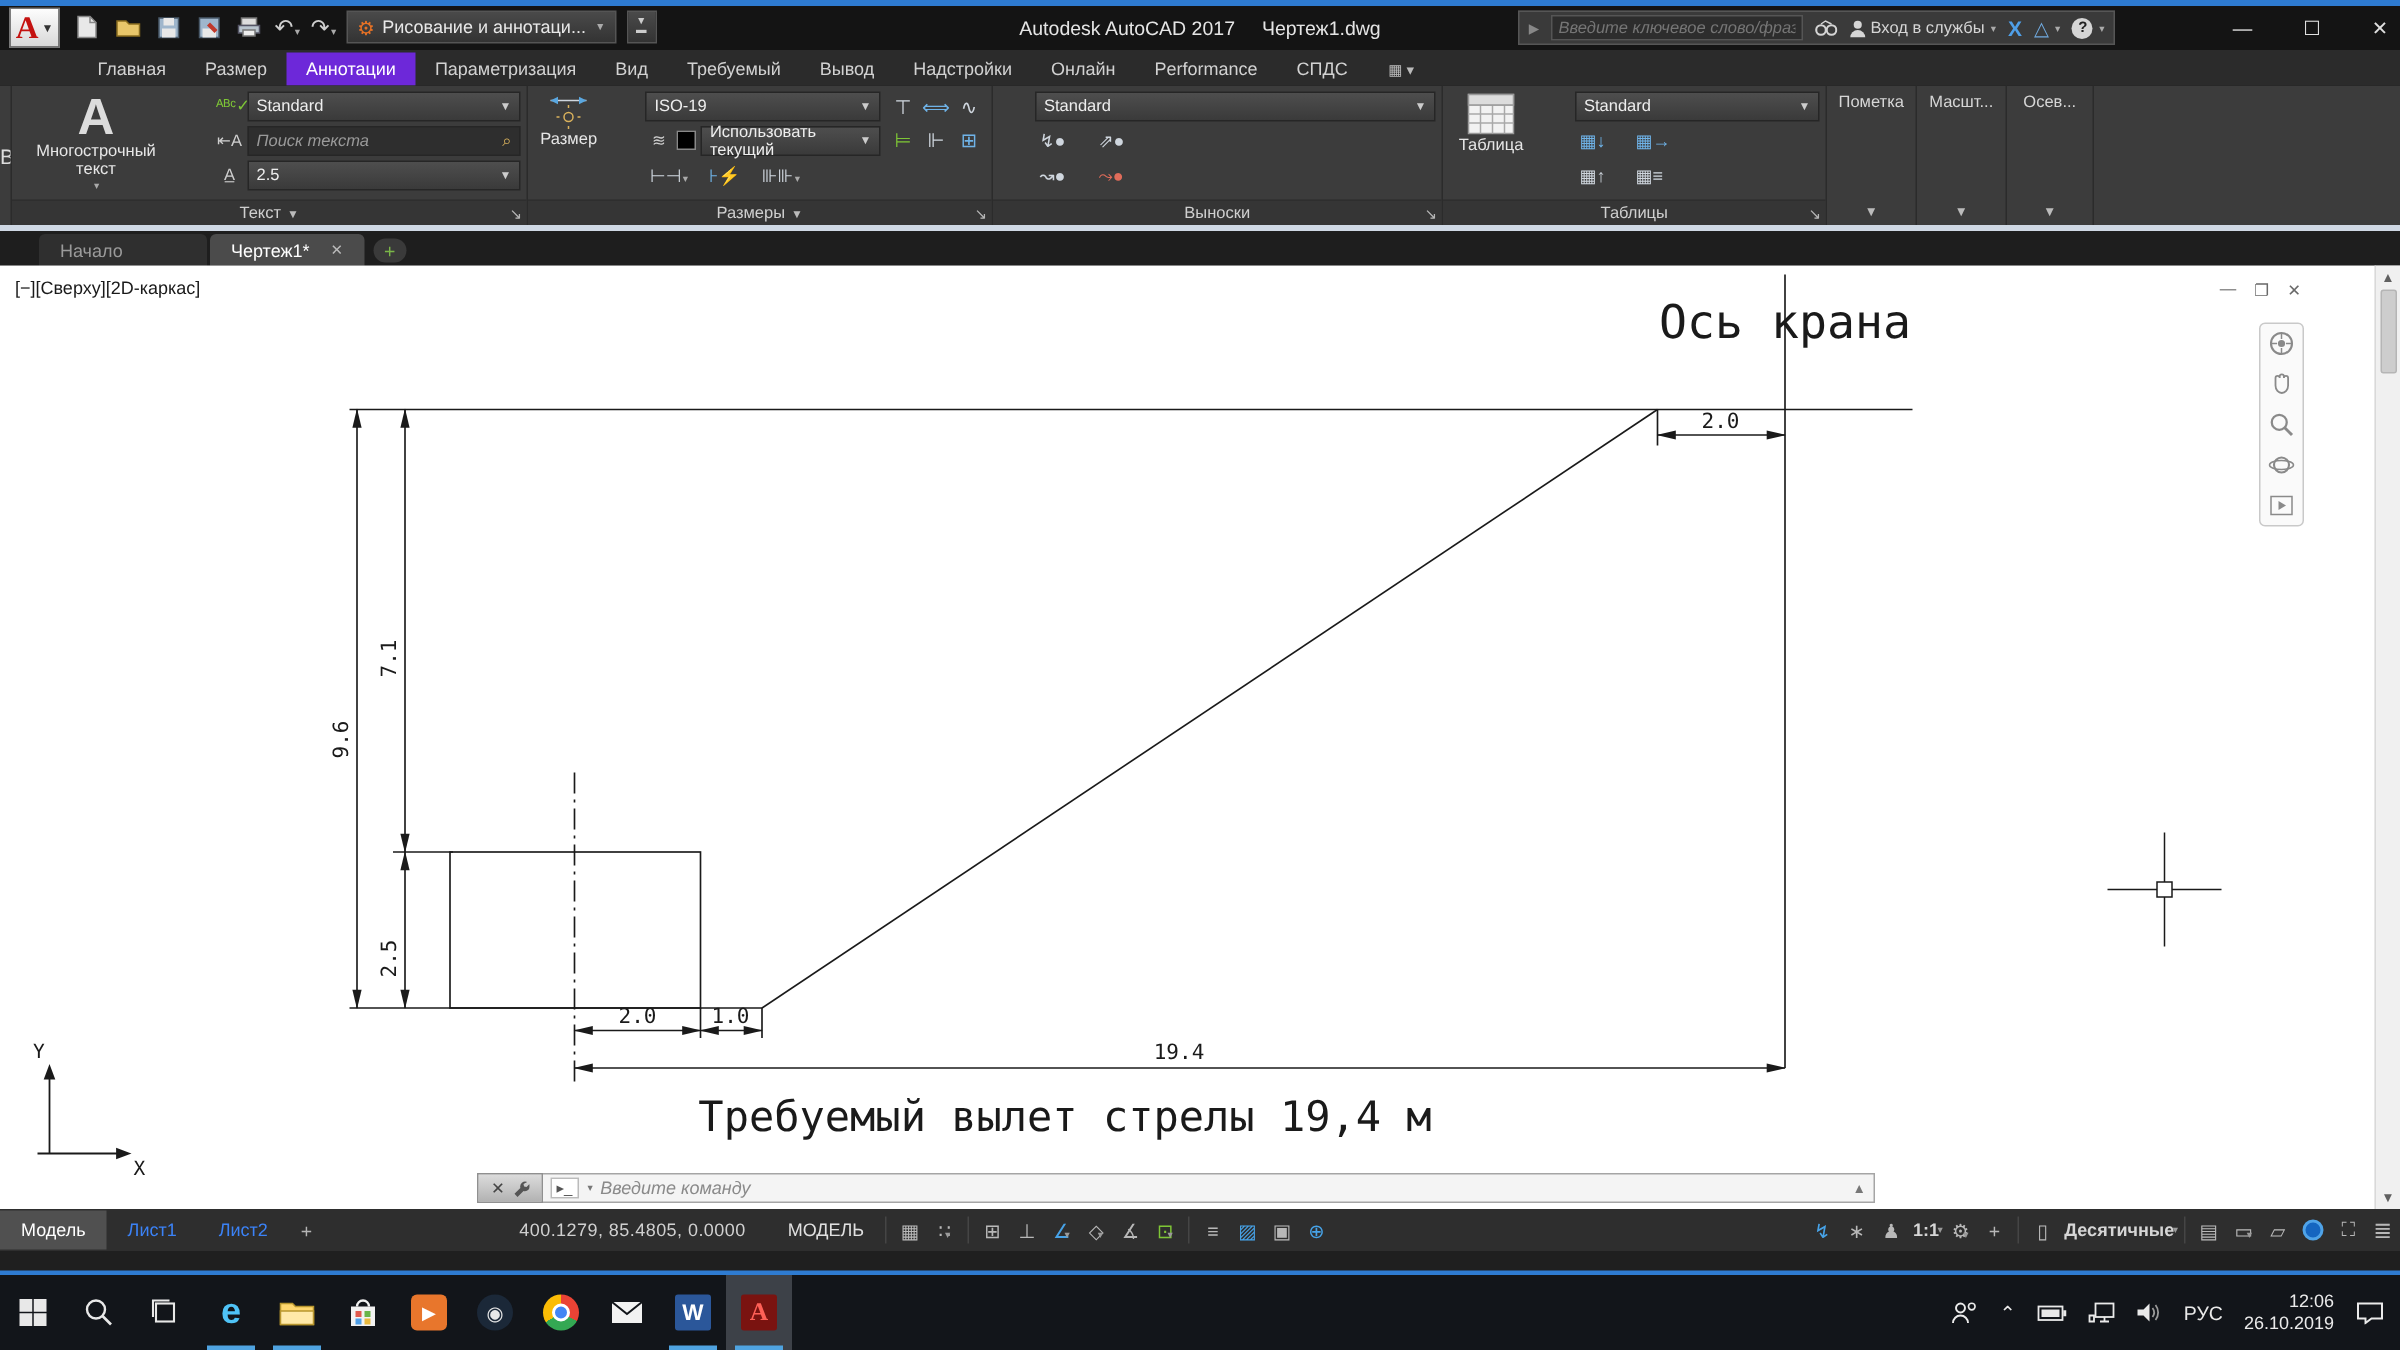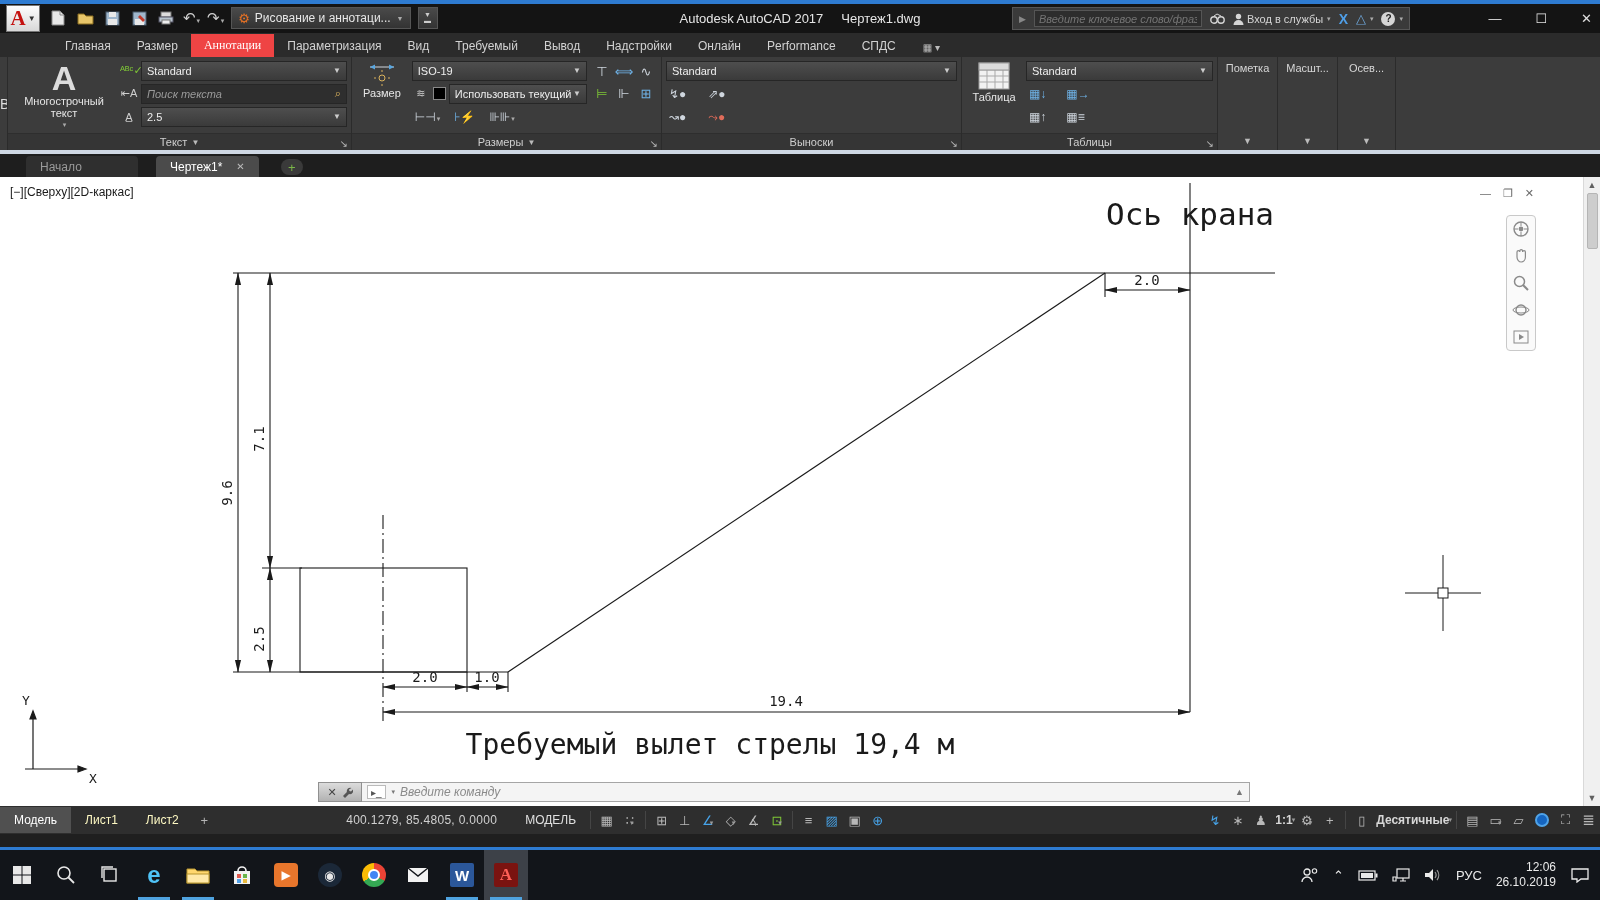--- a/index.html
+++ b/index.html
@@ -34,56 +34,56 @@
   .ic-item { color:#d5d5d5; font-size:11px; display:flex; align-items:center; gap:3px; }
   .blue-x { color:#4f9fe8; font-weight:bold; font-size:14px; }
   .help-q { display:inline-flex; width:14px; height:14px; border-radius:50%; background:#d5d5d5; color:#222;
             font-weight:bold; font-size:10px; align-items:center; justify-content:center; }
   #win-controls { position:absolute; right:8px; top:0; height:29px; display:flex; align-items:center; gap:34px;
                   color:#e0e0e0; font-size:13px; }
 
   
   #tabrow { height:24px; background:#2b2b2b; display:flex; align-items:flex-end; padding-left:52px; }
   .rtab { color:#d2d2d2; font-size:12px; padding:4px 13px; cursor:default; }
-  .rtab.active { background:#ef4444; color:#fff;font-family:Liberation Serif, serif; }
+  .rtab.active { background:#6d28d9; color:#fff; }
   #tabrow-extra { margin-left:6px; color:#bbb; font-size:10px; padding:4px 8px; }
 
   
   #ribbon { height:93px; background:#3c3c3c; display:flex; color:#e0e0e0; position:relative; }
   .panel { border-right:1px solid #2b2b2b; display:flex; flex-direction:column; }
   .panel-body { flex:1; display:flex; padding:3px 4px 2px 4px; gap:4px; }
   .panel-footer { height:17px; background:#353535; border-top:1px solid #2e2e2e; font-size:11px; color:#cfcfcf;
                   display:flex; align-items:center; justify-content:center; position:relative; }
   .panel-footer .flyout { font-size:8px; margin-left:4px; color:#bbb; }
   .launcher { position:absolute; right:3px; bottom:1px; font-size:10px; color:#b5b5b5; }
   .bigbtn { display:flex; flex-direction:column; align-items:center; justify-content:flex-start; text-align:center;
             font-size:11px; line-height:12px; color:#e6e6e6; padding-top:1px; }
   .bigA { font-size:34px; line-height:34px; color:#dcdcdc; font-weight:bold; }
-  .ctrl-col { display:flex; flex-direction:column; gap:2px; justify-content:flex-start; }
+  .ctrl-col { display:flex; flex-direction:column; gap:2px; justify-content:flex-start;margin-left:24px; }
   .crow { display:flex; align-items:center; gap:3px; height:21px; }
   .cicon { width:18px; text-align:center; font-size:11px; color:#cfcfcf; flex:none; }
   .dd { flex:1; height:20px; background:linear-gradient(#4e4e4e,#3a3a3a); border:1px solid #262626;
         display:flex; align-items:center; font-size:11px; color:#eee; padding:0 5px; }
   .dd .spring { flex:1; }
   .dd .arr { font-size:8px; color:#ccc; }
   .rinput { flex:1; height:20px; background:#2e2e2e; border:1px solid #262626; color:#9a9a9a; font-style:italic;
             font-size:11px; display:flex; align-items:center; padding:0 5px; }
   .mini-ico { font-size:12px; color:#cfd6de; padding:0 3px; }
   .mini-ico.blue { color:#6fb3e8; }
   .ico-grid { display:grid; grid-template-columns:repeat(3,22px); grid-auto-rows:22px; align-content:flex-start; }
   .ico-grid span { display:flex; align-items:center; justify-content:center; font-size:13px; color:#cfd6de; }
   .swatch { width:13px; height:13px; background:#000; border:1px solid #888; flex:none; }
   .cpanel { border-right:1px solid #2b2b2b; display:flex; flex-direction:column; align-items:center; }
   .cpanel .clabel { font-size:11px; color:#d6d6d6; padding-top:5px; flex:1; }
   .cpanel .carr { font-size:9px; color:#bbb; padding-bottom:4px; }
   #ribbon-clip { width:8px; display:flex; align-items:center; color:#ddd; font-size:14px; overflow:hidden; border-right:1px solid #2b2b2b;}
   #ribbon-strip { height:4px; background:#cfd8e4; }
 
   
-  #filetabs { height:23px; background:#1e1e1e; display:flex; align-items:flex-end; padding-left:26px; gap:18px; }
+  #filetabs { height:23px; background:#1e1e1e; display:flex; align-items:flex-end; padding-left:26px; gap:2px; }
   .ftab { height:21px; display:flex; align-items:center; font-size:12px; padding:0 14px; gap:14px;
           border-top-left-radius:4px; border-top-right-radius:4px; }
   .ftab.inactive { background:#2f2f2f; color:#9a9a9a; width:112px; }
   .ftab.active { background:#4b4b4b; color:#fff; }
   .ftab .x { color:#bbb; font-size:10px; }
   #newtab-btn { width:22px; height:16px; background:#3a3a3a; border-radius:8px; color:#7ab648; font-size:13px;
                 display:flex; align-items:center; justify-content:center; margin-left:4px; margin-bottom:2px;}
 
   
   #canvas { position:relative; height:629px; background:#ffffff; overflow:hidden; }
@@ -106,21 +106,21 @@
               display:flex; align-items:center; justify-content:center; gap:4px; color:#444; font-size:11px; }
   #cmd-body { flex:1; background:#f4f4f4; border:1px solid #a5a5a5; border-left:none; display:flex;
               align-items:center; padding:0 5px; gap:5px; }
   #cmd-prompt { font-size:10px; color:#555; border:1px solid #bbb; background:#fff; padding:0 3px; height:14px;
                 display:flex; align-items:center; }
   #cmd-input { color:#8a8a8a; font-style:italic; font-size:12px; }
   #cmd-hist { margin-left:auto; color:#777; font-size:9px; }
 
   
   #statusbar { height:28px; background:#2e2e2e; display:flex; align-items:center; color:#c9c9c9; font-size:12px; }
-  .ltab { padding:6px 14px; font-size:12px; color:#fef9c3; }
+  .ltab { padding:6px 14px; font-size:12px; color:#3b82f6; }
   .ltab.active { background:#505050; color:#fff; }
   #layout-plus { color:#b5b5b5; padding:0 8px; font-size:13px; }
   #coords { margin-left:130px; color:#d0d0d0; letter-spacing:.3px; }
   #space-btn { margin-left:18px; padding:5px 10px; color:#e0e0e0; }
   .sb-sep { width:1px; height:18px; background:#454545; margin:0 4px; }
   .sico { width:23px; text-align:center; font-size:13px; color:#b8b8b8; }
   .sico.blue { color:#47a3e8; }
   .sico.green { color:#7ec636; }
   .sb-dd { font-size:7px; color:#9a9a9a; margin-left:-4px; }
   #sb-right { margin-left:auto; display:flex; align-items:center; }

